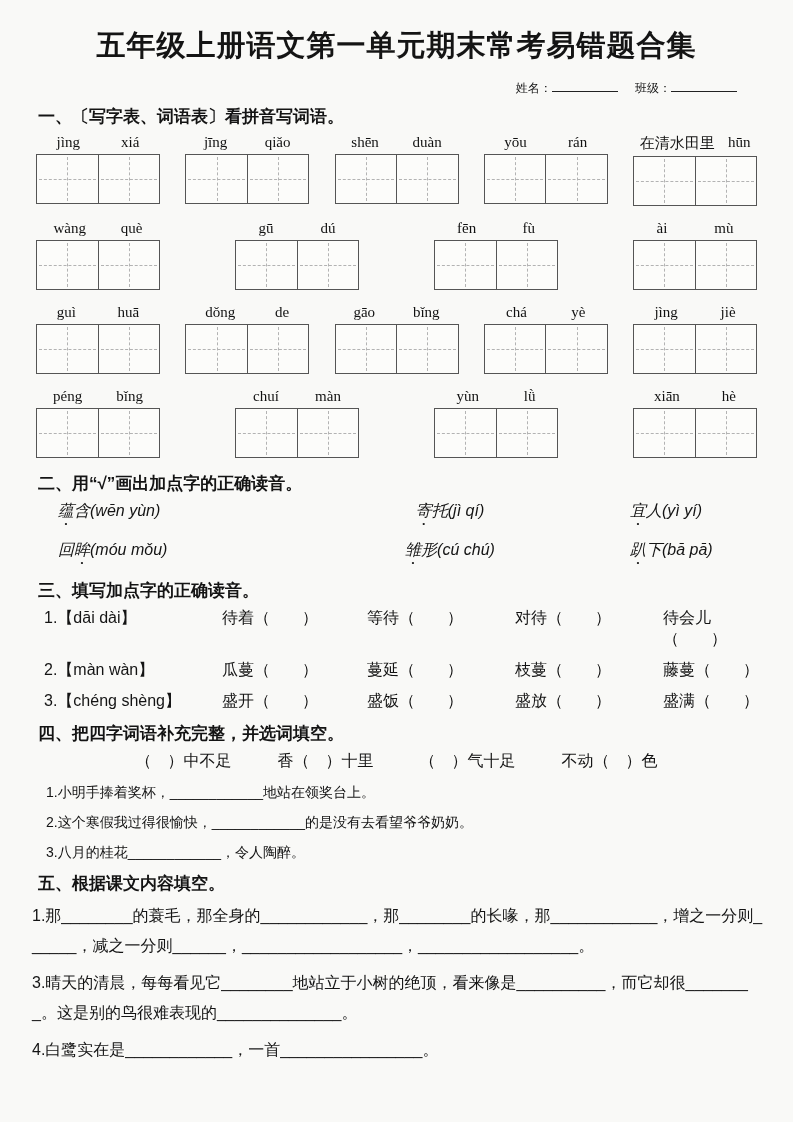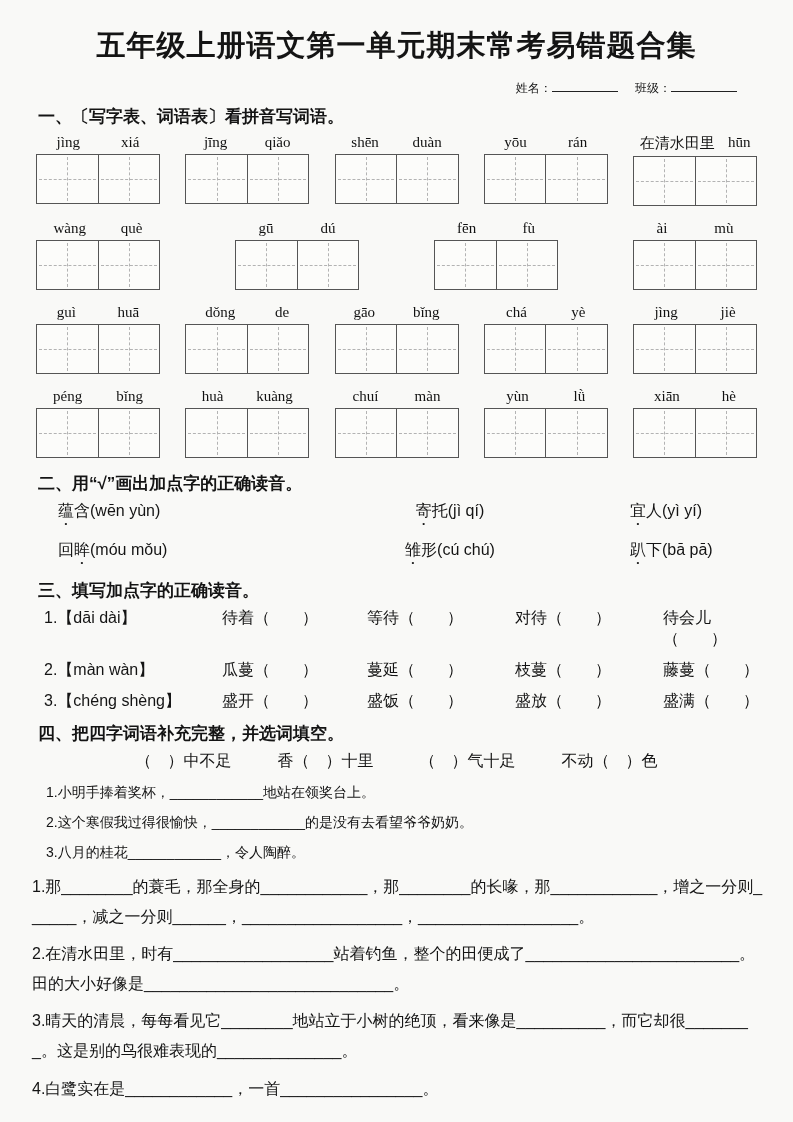--- a/index.html
+++ b/index.html
@@ -19,21 +19,21 @@
   .py-row { display:flex; justify-content:space-between; margin:2px 6px 14px 6px; }
   .py-word { width:124px;font-family:Liberation Serif, serif; }
   .py-text { display:flex; justify-content:space-around; font-size:15px; margin-bottom:3px; color:#111; }
   .w-box { display:flex; border:1.5px solid #555; height:50px; background:#fcfcfa; }
   .t-cell { position:relative; flex:1; }
   .t-cell + .t-cell { border-left:1px solid #555; }
   .t-cell::before { content:""; position:absolute; left:50%; top:2px; bottom:2px; border-left:1px dashed #b3b3b3; }
   .t-cell::after  { content:""; position:absolute; top:50%; left:2px; right:2px; border-top:1px dashed #b3b3b3; }
 
   
-  .s2-row { display:flex; margin:0 0 12px 28px; font-size:16px; }
+  .s2-row { display:flex; margin:0 0 12px 28px; font-size:16px;font-style:italic; }
   .s2-item:nth-child(1){ width:258px; }
   .s2-item:nth-child(2){ width:268px;text-align:center; }
   .s2-item:nth-child(3){ flex:1;margin-left:46px; }
   .em-dot {
     -webkit-text-emphasis: filled dot; text-emphasis: filled dot;
     -webkit-text-emphasis-position: under; text-emphasis-position: under left;
   }
 
   
   .s3-row { display:grid; grid-template-columns:178px 145px 148px 148px 1fr; margin:0 0 10px 14px; font-size:16px; align-items:baseline; }
@@ -203,30 +203,20 @@
             <div class="t-cell"></div>
             <div class="t-cell"></div>
           </div>
         </div>
       </div>
       <div class="py-row">
         <div class="py-word">
           <div class="py-text">
             <span>péng</span>
             <span>bǐng</span>
-          </div>
-          <div class="w-box">
-            <div class="t-cell"></div>
-            <div class="t-cell"></div>
-          </div>
-        </div>
-        <div class="py-word">
-          <div class="py-text">
-            <span>huà</span>
-            <span>kuàng</span>
           </div>
           <div class="w-box">
             <div class="t-cell"></div>
             <div class="t-cell"></div>
           </div>
         </div>
         <div class="py-word">
           <div class="py-text">
             <span>chuí</span>
             <span>màn</span>
@@ -304,20 +294,20 @@
       <span class="idiom">香（　）十里</span>
       <span class="idiom">（　）气十足</span>
       <span class="idiom">不动（　）色</span>
     </div>
   <div id="section4-sentences">
       <div class="s4-sentence">1.小明手捧着奖杯，____________地站在领奖台上。</div>
       <div class="s4-sentence">2.这个寒假我过得很愉快，____________的是没有去看望爷爷奶奶。</div>
       <div class="s4-sentence">3.八月的桂花____________，令人陶醉。</div>
     </div>
 
+  <h2 class="sec">五、根据课文内容填空。</h2>
   <div id="section5-items">
       <p class="s5-item">1.那________的蓑毛，那全身的____________，那________的长喙，那____________，增之一分则______，减之一分则______，__________________，__________________。</p>
-      <p class="s5-item">2.在清水田里，时有__________________站着钓鱼，整个的田便成了________________________。田的大小好像是____________________________。</p>
       <p class="s5-item">3.晴天的清晨，每每看见它________地站立于小树的绝顶，看来像是__________，而它却很________。这是别的鸟很难表现的______________。</p>
       <p class="s5-item">4.白鹭实在是____________，一首________________。</p>
     </div>
 
 </div>
 
 </body></html>

